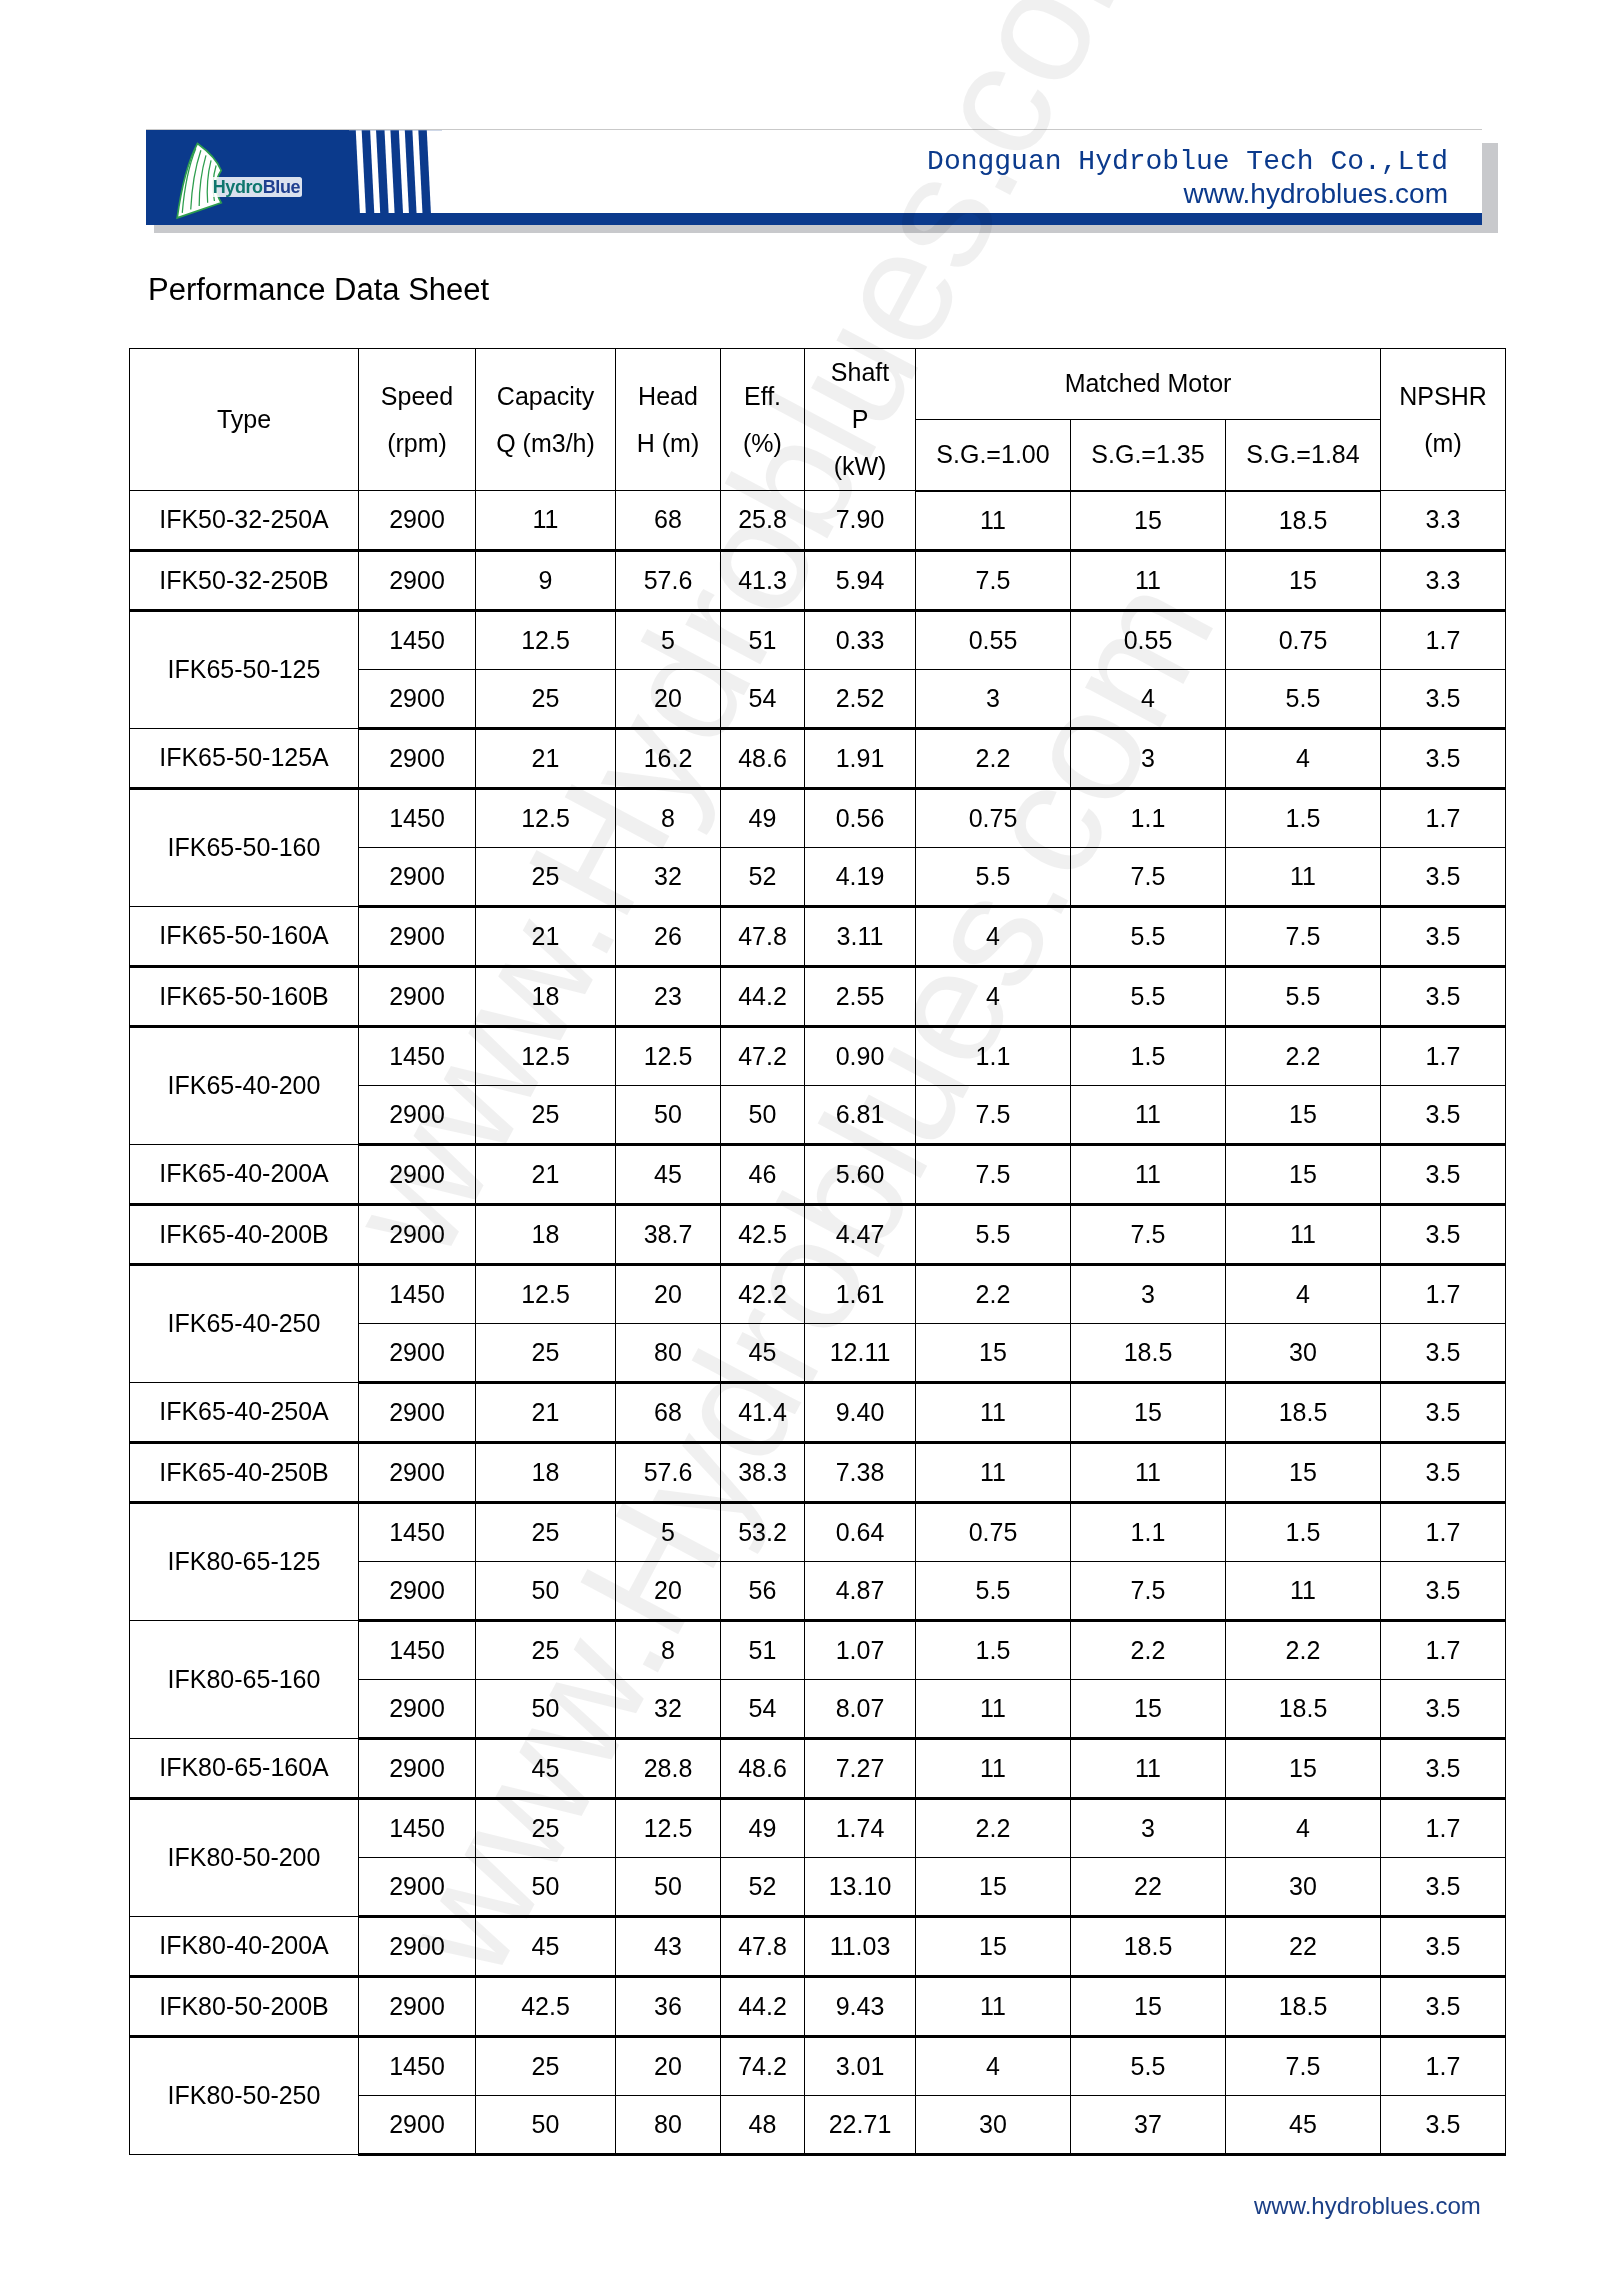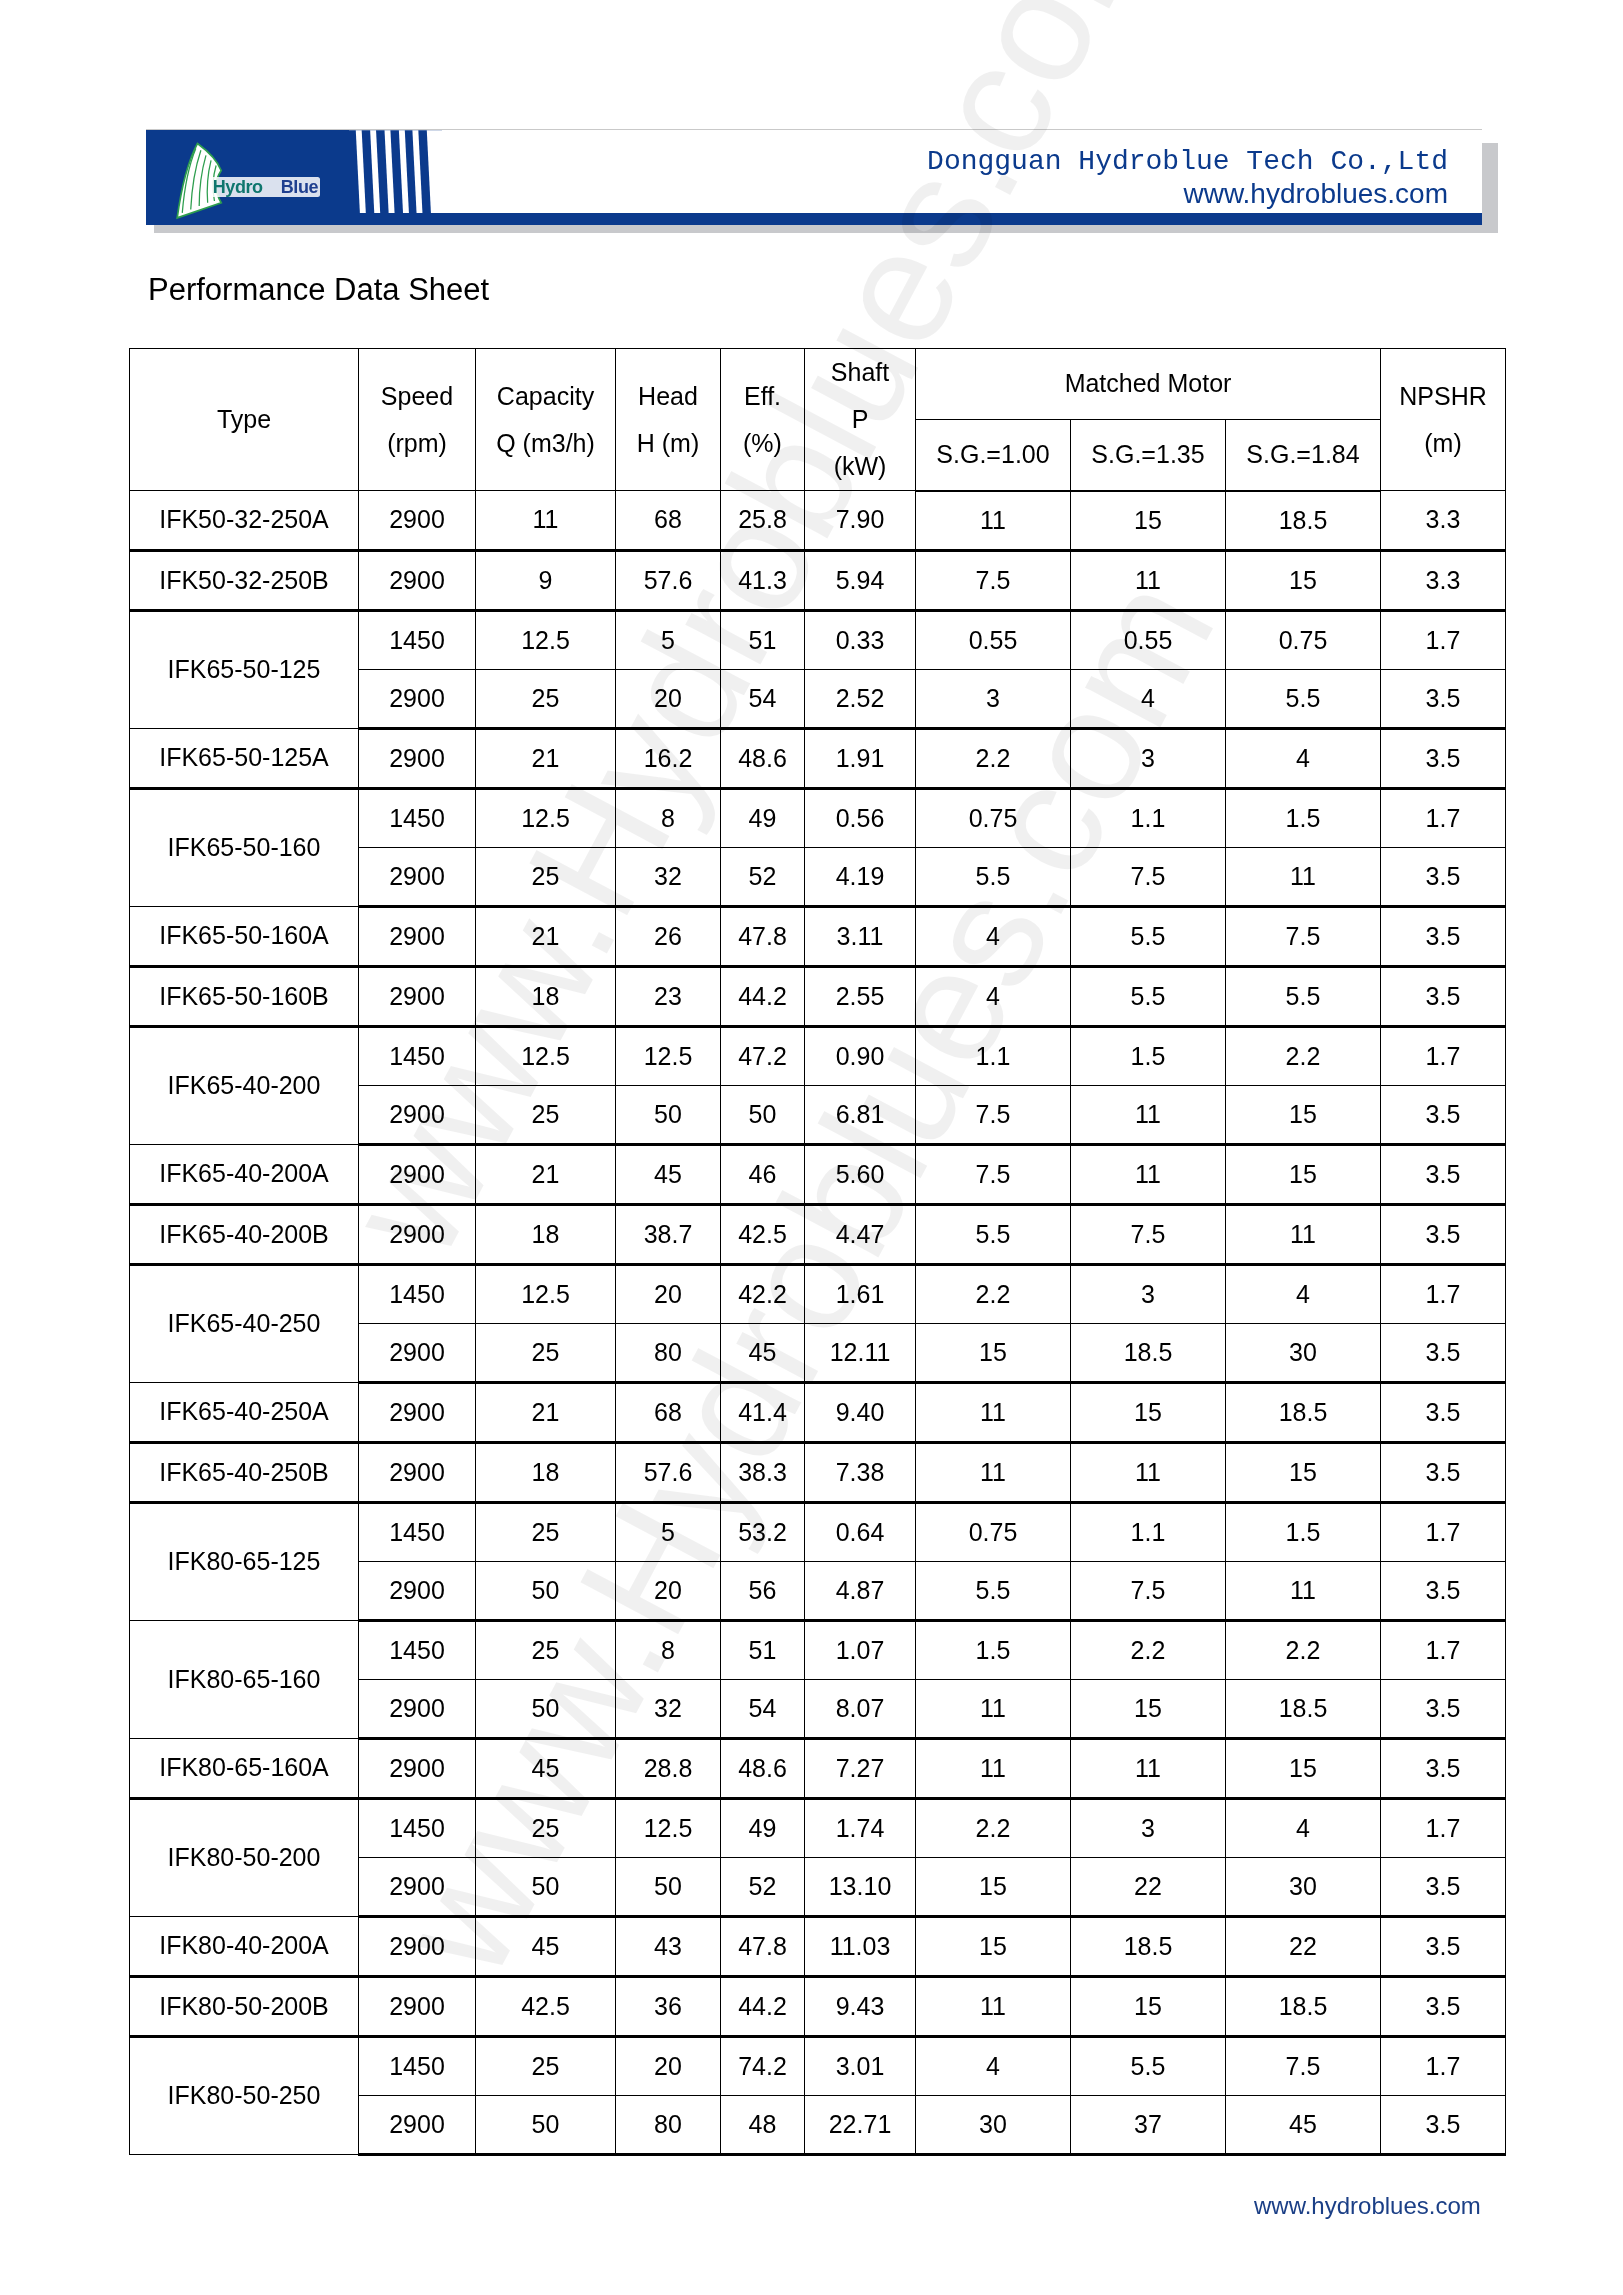--- a/index.html
+++ b/index.html
@@ -10,21 +10,21 @@
   .banner-shadow { position: absolute; left: 154px; top: 144px; width: 1344px; height: 90px; background: #c8c9cc; }
   .banner-inner { position: absolute; left: 0; top: 0; width: 1336px; height: 95px; background: #ffffff; border-top: 1.7px solid #c9c9c9; box-sizing: border-box; }
   .banner-blue-left { position: absolute; left: 0; top: 0; width: 203px; height: 95px; background: #0b3a8c; }
   .banner-blue-bottom { position: absolute; left: 0; top: 83px; width: 1336px; height: 12px; background: #0b3a8c; }
   .stripes { position: absolute; left: 203px; top: 0; width: 93px; height: 85px; }
   .banner-company { position: absolute; right: 34px; top: 15px; font-size: 28px; color: #0b3a8c; text-align: left; line-height: 34px; font-family: Liberation Mono, monospace; }
   .banner-url { position: absolute; right: 34px; top: 47px; font-size: 28px; color: #0b3a8c; text-align: right; line-height: 34px; }
   .logo { position: absolute; left: 21px; top: 5px; width: 127px; height: 88px; }
   .logo-text { position: absolute; left: 44px; top: 42px; font-size: 18px; font-weight: bold; letter-spacing: -0.4px; background: rgba(255,255,255,0.85); padding: 0 1.7px; line-height: 20px; border-radius: 2.5px; }
   .logo-text .hydro { color: #0f766e; }
-  .logo-text .blue { color: #1f3f8f; padding-left: 18px; }
+  .logo-text .blue { color: #1f3f8f; }
 
   
   .page-title { position: absolute; left: 148px; top: 272px; font-size: 31px; font-weight: normal; }
 
   
   table.perf { position: absolute; left: 129px; top: 348px; border-collapse: collapse; table-layout: fixed; font-size: 25px; }
   table.perf td, table.perf th { border: 1.7px solid #000; text-align: center; vertical-align: middle; padding: 0; font-weight: normal; }
   table.perf th { line-height: 47px; }
   table.perf td { height: 57px; line-height: 25px; }
   table.perf tr.group-end td { border-bottom-width: 3.4px; }

